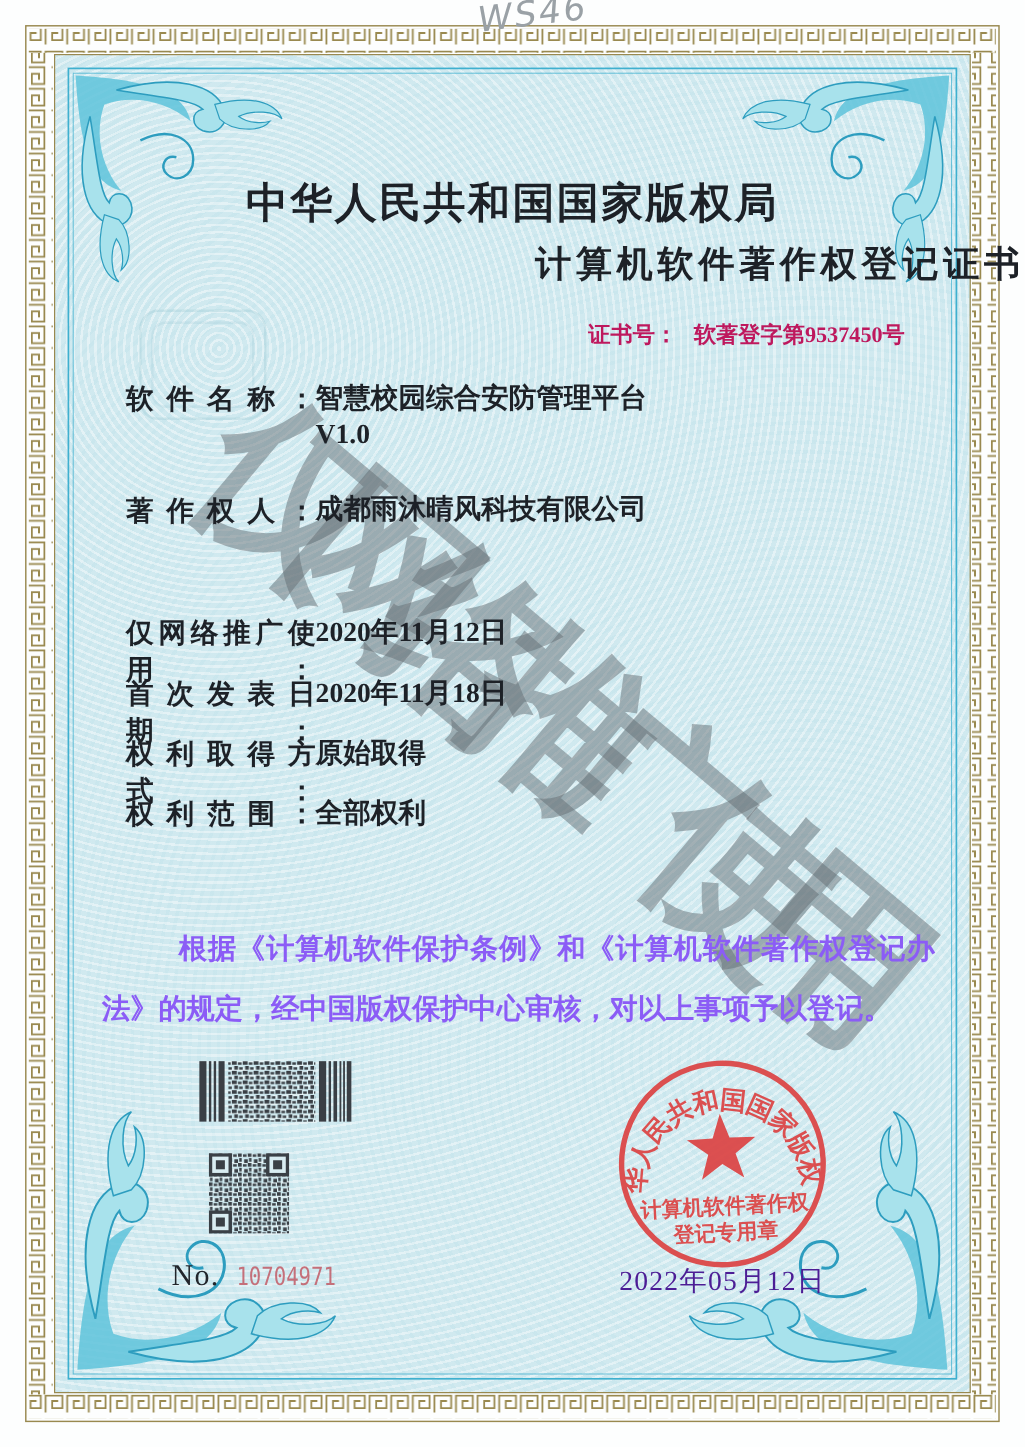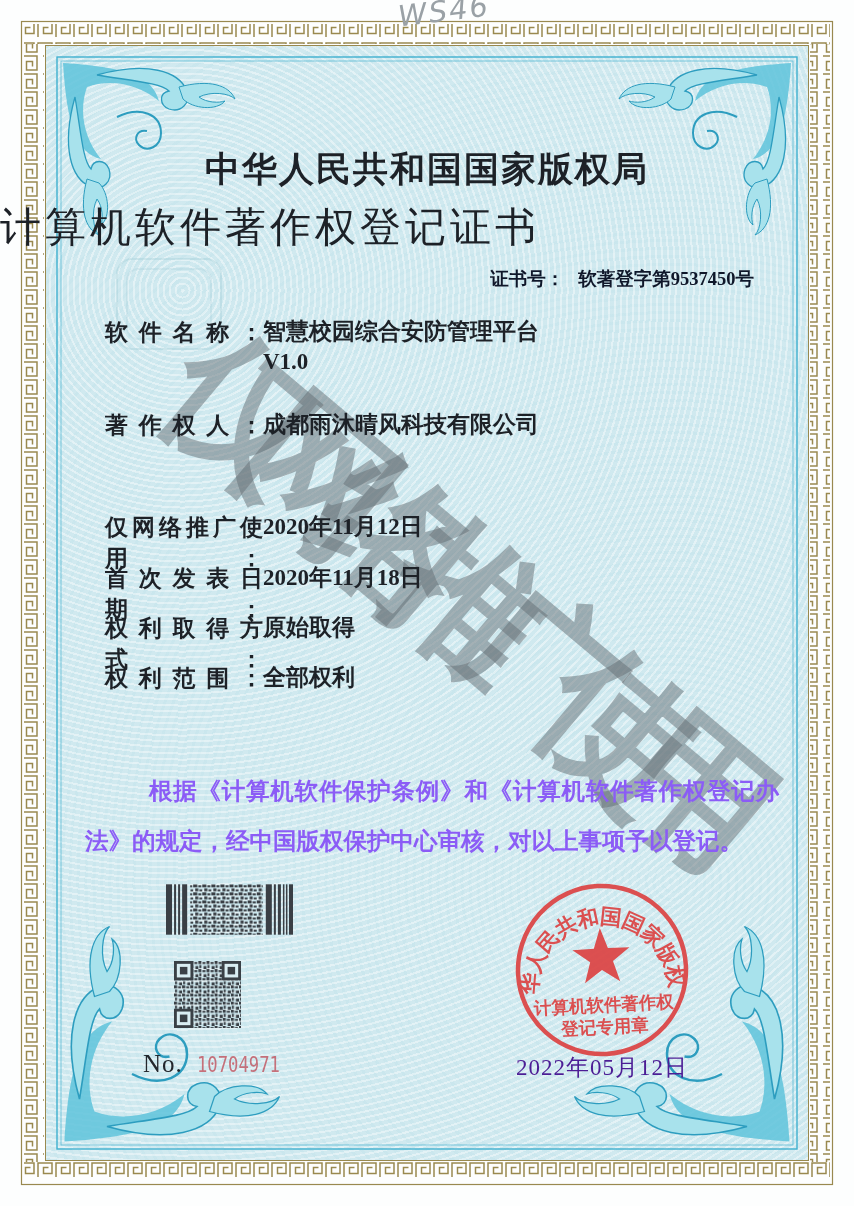--- a/index.html
+++ b/index.html
@@ -37,25 +37,25 @@
     font-family:"DejaVu Sans",sans-serif;font-weight:bold;
     font-size:150px;letter-spacing:-52px;color:rgba(100,110,116,.50);
     pointer-events:none;
   }
   .content{position:absolute;left:0;top:0;width:854px;height:916px;z-index:3;}
   .authority{
     position:absolute;left:0;right:0;top:146px;text-align:center;
     font-size:35px;font-weight:bold;letter-spacing:2px;color:#1d2127;
   }
   .cert-title{
-    position:absolute;left:0;right:0;top:200px;text-align:left;
-    font-size:41px;font-weight:normal;letter-spacing:4px;color:#1d2127;
+    position:absolute;left:0;right:0;top:200px;text-align:right;
+    font-size:30px;font-weight:bold;letter-spacing:4px;color:#1d2127;
   }
   .certno{
-    position:absolute;right:100px;top:266px;font-size:18.5px;font-weight:bold;color:#0f172a;
+    position:absolute;right:100px;top:266px;font-size:18.5px;font-weight:bold;color:#be185d;
   }
   .certno .val{margin-left:14px;}
   .frow{position:absolute;left:105px;display:flex;align-items:flex-start;font-size:23px;font-weight:bold;color:#1d2127;}
   .flabel{display:inline-block;width:158px;text-align:justify;text-align-last:justify;flex:none;}
   .fval{line-height:30px;}
   .r0{top:317px;} .r1{top:410px;} .r2{top:512px;} .r3{top:563px;}
   .r4{top:613px;} .r5{top:663px;} .r6{top:713px;}
   .statement{
     position:absolute;left:85px;top:766px;width:694px;
     font-size:23.5px;font-weight:bold;line-height:50px;

